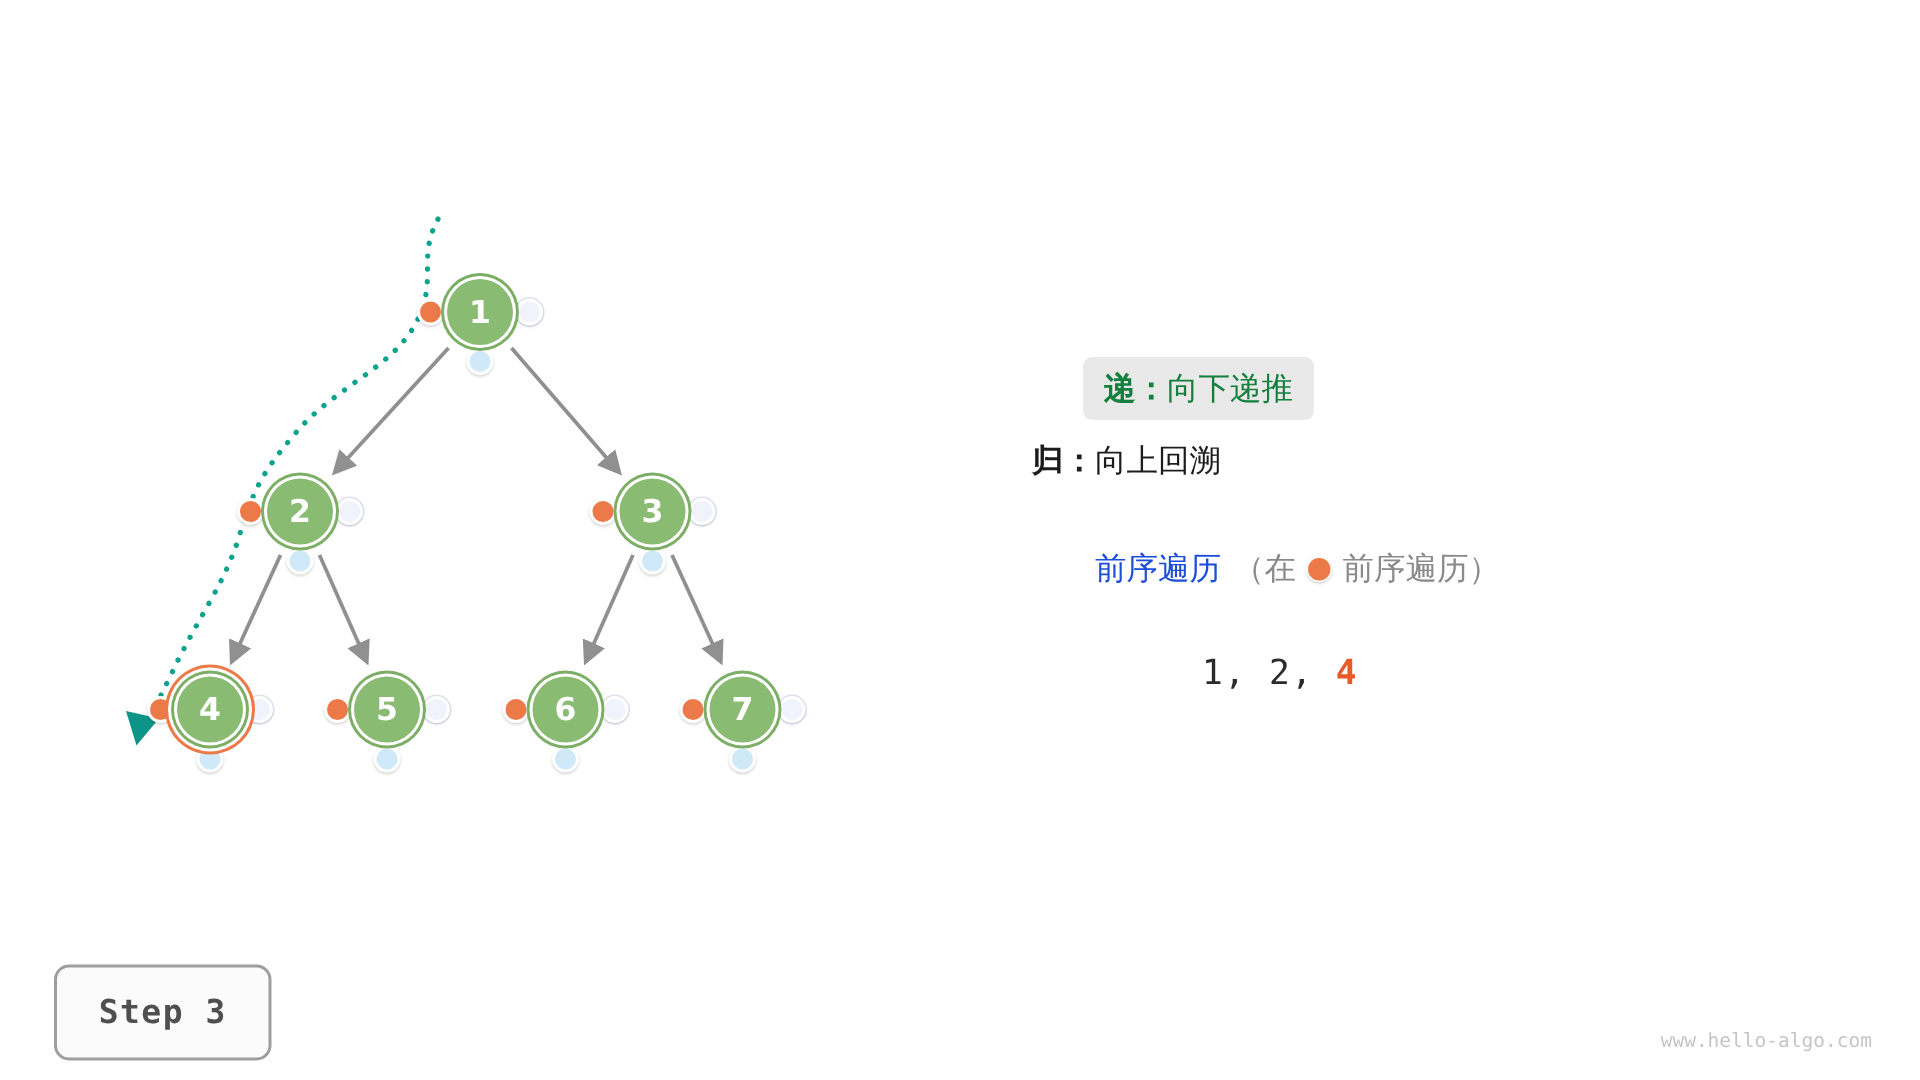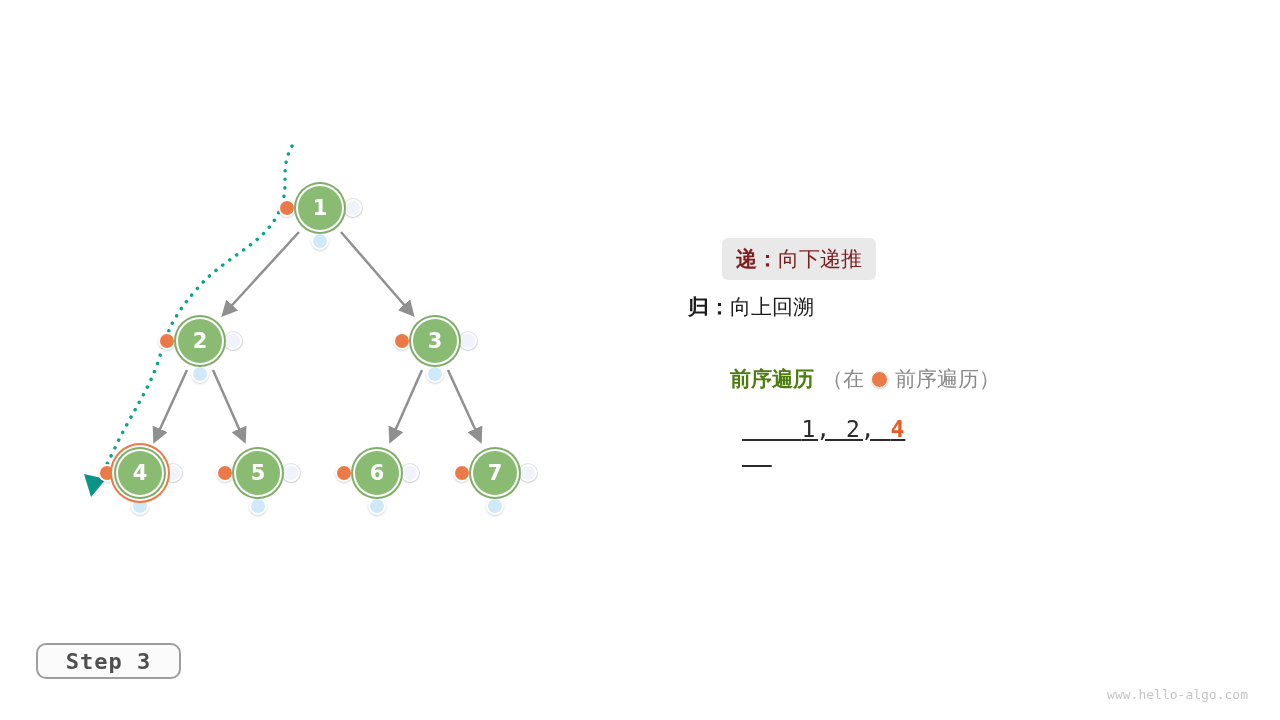--- a/index.html
+++ b/index.html
@@ -60,72 +60,71 @@
   .dot.bottom { left: -9px;  top: 24px;  background: #cfe9f8; }
 
   
   .legend-pill {
     position: absolute;
     left: 722px; top: 238px;
     background: #e9e9e9;
     border-radius: 6px;
     padding: 7px 14px;
     font-size: 21px;
-    color: #7f1d1d;
+    color: #15803d;
     white-space: nowrap;
   }
   .legend-line {
     position: absolute;
     left: 688px; top: 293px;
     font-size: 21px;
     color: #1c1c1c;
     white-space: nowrap;
   }
   .legend-key { font-weight: bold; }
 
   .traversal-line {
     position: absolute;
     left: 730px; top: 365px;
     font-size: 21px;
     white-space: nowrap;
     display: flex;
     align-items: center;
   }
-  .traversal-title { font-weight: bold; color: #4d7c0f; margin-right: 8px; }
+  .traversal-title { font-weight: normal; color: #1d4ed8; margin-right: 8px; }
   .traversal-note  { color: #8a8a8a; }
   .inline-dot {
     display: inline-block;
     width: 15px; height: 15px;
     border-radius: 50%;
     background: #ec7a49;
     border: 1px solid #ffffff;
     box-shadow: 0 1px 2px rgba(0,0,0,0.18);
     margin: 0 7px;
     vertical-align: -2px;
   }
   .sequence-line {
     position: absolute;
-    left: 742px; top: 390px;
+    left: 742px; top: 410px;
     font-family: "DejaVu Sans Mono", "Liberation Mono", monospace;
     font-size: 23px;
     color: #2b2b2b;
     letter-spacing: 1px;
     white-space: pre;
-    text-decoration: underline;
   }
   .sequence-current {
     color: #e85a28;
     font-weight: bold;
   }
 
   
   .step-badge {
     position: absolute;
     left: 36px; top: 643px;
-    width: 145px; height: 36px;
+    width: 145px; height: 64px;
     box-sizing: border-box;
     border: 2px solid #9e9e9e;
     border-radius: 10px;
     background: #fbfbfb;
     display: flex;
     align-items: center;
     justify-content: center;
     font-family: "DejaVu Sans Mono", "Liberation Mono", monospace;
     font-size: 22px;
     font-weight: bold;

